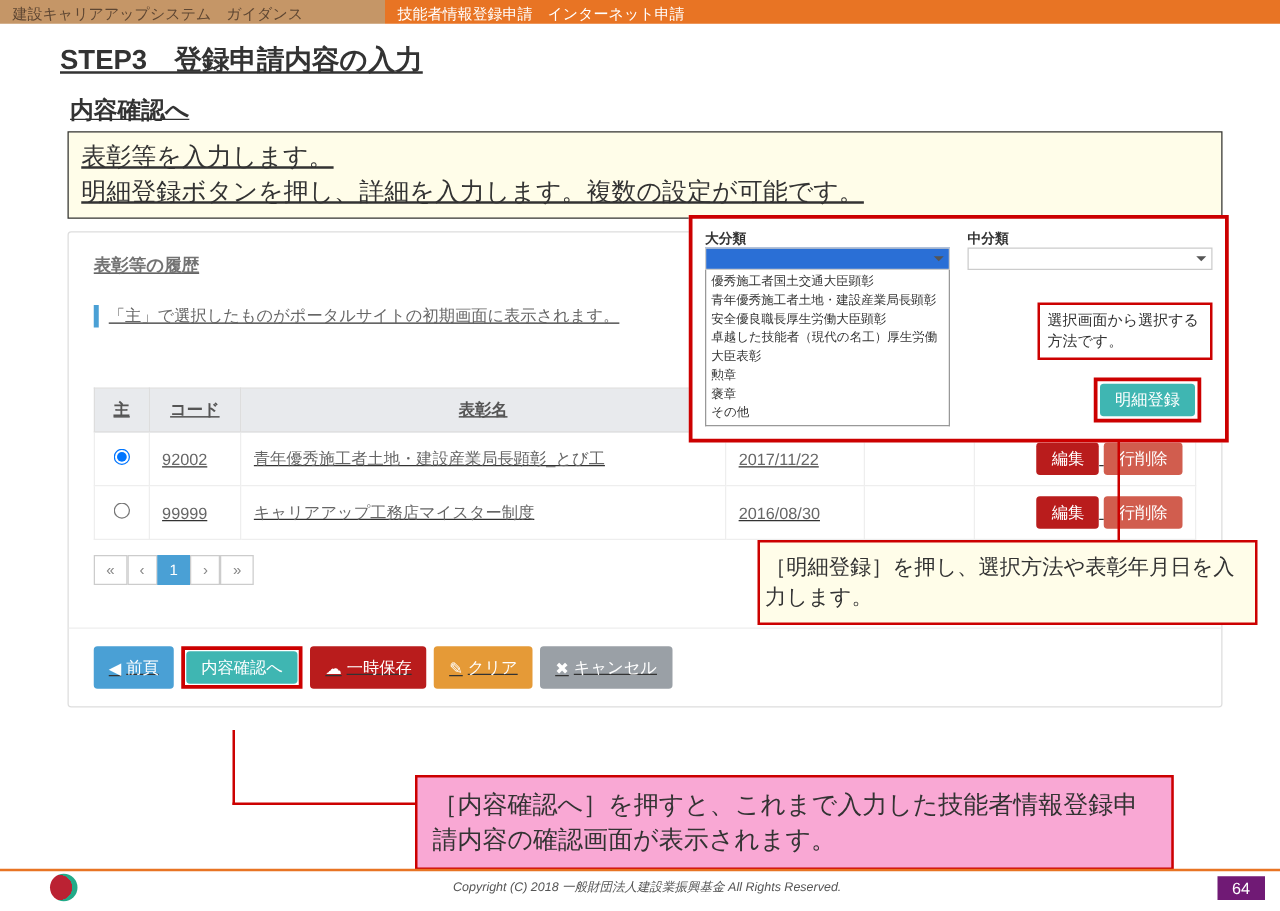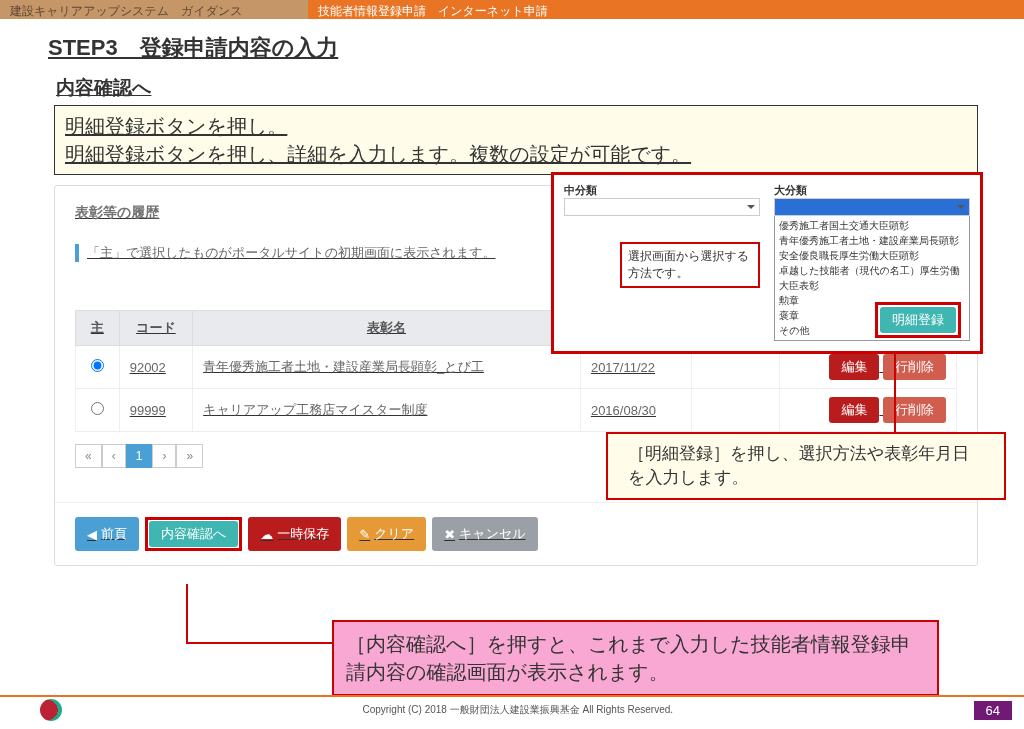--- a/index.html
+++ b/index.html
@@ -107,21 +107,21 @@
   position: relative;
 }
 .highlight-red-box { border: 3px solid #c00; padding: 1px; display: inline-block; }
 
 .callout-right {
   position: absolute;
   right: 18px; top: 432px;
   width: 400px;
   background: #fffde9;
   border: 2px solid #c00;
-  padding: 8px 20px;
+  padding: 8px 4px;
   font-size: 17px;
   line-height: 1.4;
 }
 .callout-bottom {
   position: absolute;
   left: 332px; top: 620px;
   width: 607px;
   background: #f9a8d4;
   border: 2px solid #c00;
   padding: 8px 12px;
@@ -136,74 +136,74 @@
   position: absolute; border-left: 2px solid #c00; border-bottom: 2px solid #c00;
   left: 186px; top: 584px; width: 146px; height: 60px;
 }
 
 .page-footer {
   position: absolute; bottom: 6px; left: 0; right: 0;
   border-top: 2px solid #e87424;
   display: flex; align-items: center; padding: 2px 12px 2px 40px;
   font-size: 10px; color: #555;
 }
-.page-footer .copy { flex: 1; text-align: center; }
+.page-footer .copy { flex: 1; text-align: center; font-style: italic; }
 .page-num { background: #701a75; color: #fff; padding: 2px 12px; font-size: 13px; }
 .logo {
   width: 22px; height: 22px; border-radius: 50%;
   background: radial-gradient(circle at 35% 50%, #b23 55%, #2a8 56%);
   position: relative; display: inline-block;
 }
 </style>
 </head>
 <body>
 
 <div class="header-bar">
   <div class="header-left">建設キャリアアップシステム　ガイダンス</div>
   <div class="header-right">技能者情報登録申請　インターネット申請</div>
 </div>
 
 <div class="content">
   <div class="step-title">STEP3　登録申請内容の入力</div>
   <div class="sub-title">内容確認へ</div>
 
   <div class="yellow-box">
-    <div>明細登録ボタンを押し。</div>
+    <div>表彰等を入力します。</div>
     <div>明細登録ボタンを押し、詳細を入力します。複数の設定が可能です。</div>
   </div>
 
   <div class="app-panel">
     <div class="card">
       <div class="card-inner">
         <div class="card-title">表彰等の履歴</div>
 
         <div class="notice-row">
           <div class="blue-bar"></div>
           <div class="notice-text">「主」で選択したものがポータルサイトの初期画面に表示されます。</div>
         </div>
 
         <div class="overlay-box">
           <div class="ov-row">
-            <div class="ov-col">
-              <div class="ov-label">中分類</div>
-              <div class="ov-select"></div>
-              <div class="ov-right-note" style="margin-top:26px;">選択画面から選択する方法です。</div>
-            </div>
             <div class="ov-col">
               <div class="ov-label">大分類</div>
               <div class="ov-select highlighted"></div>
               <div class="ov-options">
                 <div>優秀施工者国土交通大臣顕彰</div>
                 <div>青年優秀施工者土地・建設産業局長顕彰</div>
                 <div>安全優良職長厚生労働大臣顕彰</div>
                 <div>卓越した技能者（現代の名工）厚生労働大臣表彰</div>
                 <div>勲章</div>
                 <div>褒章</div>
                 <div>その他</div>
               </div>
+            </div>
+            <div class="ov-col">
+              <div class="ov-label">中分類</div>
+              <div class="ov-select"></div>
+              <div class="ov-right-note" style="margin-top:26px;">選択画面から選択する方法です。</div>
             </div>
           </div>
         </div>
 
         <div class="detail-btn-wrap">
           <span class="detail-btn-box">
             <button class="btn btn-teal">明細登録</button>
           </span>
         </div>
 

